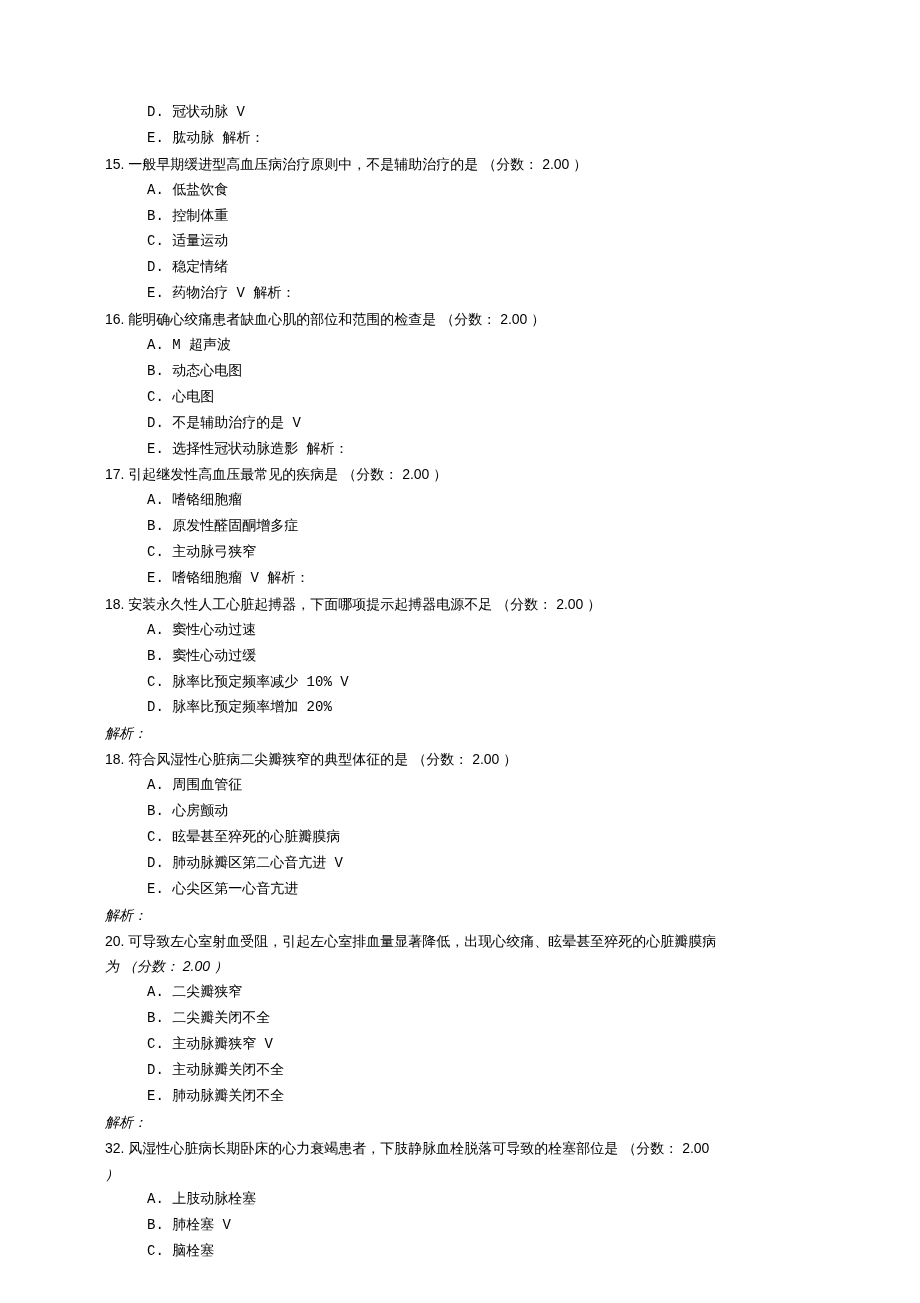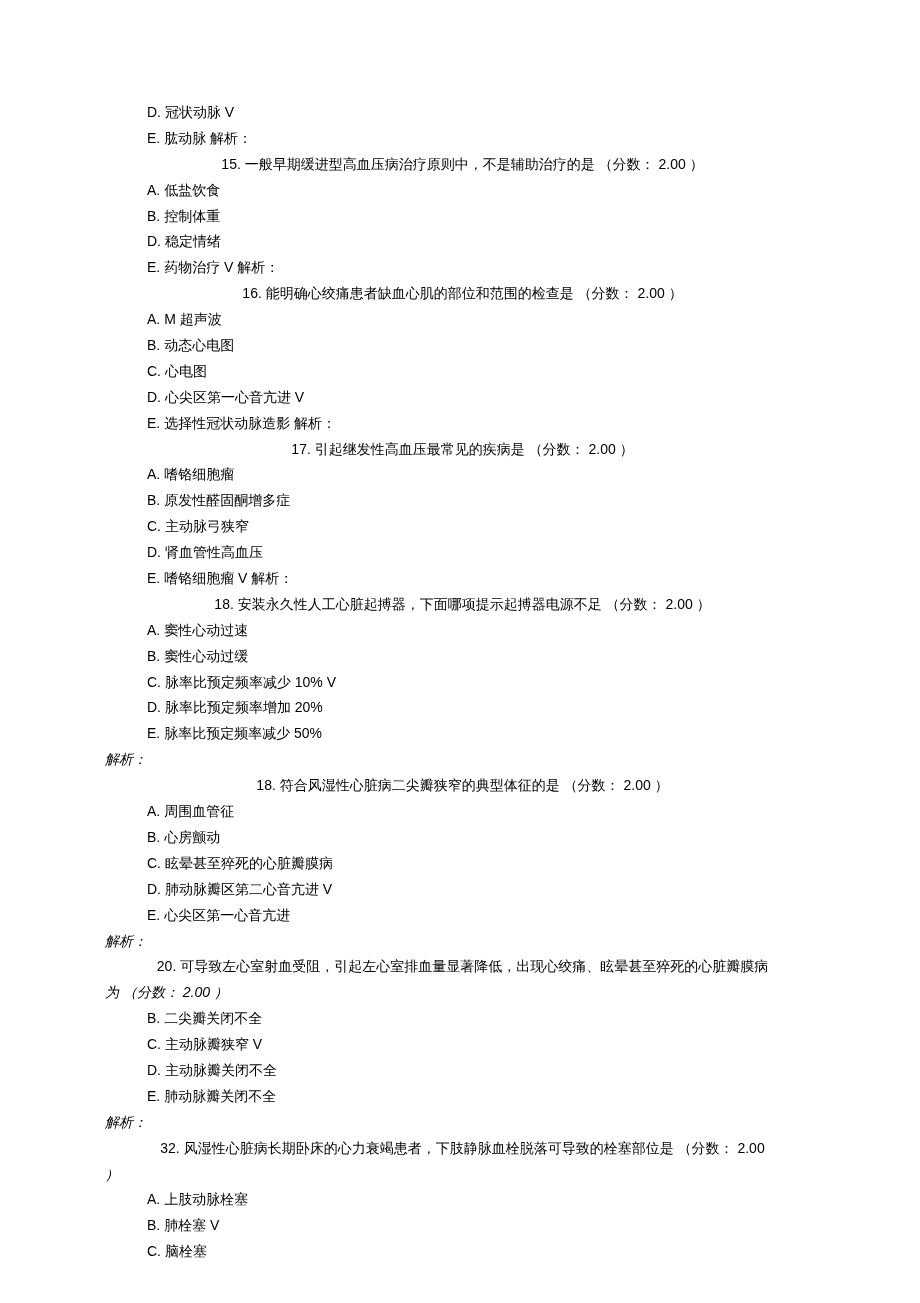--- a/index.html
+++ b/index.html
@@ -10,73 +10,73 @@
     color: #000;
     line-height: 1.85;
   }
   .page {
     width: 920px;
     padding: 100px 100px 60px 100px;
     box-sizing: border-box;
   }
   .opt-line {
     padding-left: 47px;
+    font-family: Liberation Mono, monospace;
   }
   .q-line {
     padding-left: 5px;
-    text-align: center;
   }
   .plain {
     padding-left: 5px;
     font-style: italic;
   }
   .opt-letter {
     display: inline-block;
     min-width: 0;
   }
 </style>
 </head>
 <body>
 
 <div class="page" id="page">
     <div class="opt-line"><span class="opt-letter">D.</span>  <span>冠状动脉  V</span></div>
     <div class="opt-line"><span class="opt-letter">E.</span>  <span>肱动脉  解析：</span></div>
     <div class="q-line"><span>15.</span>  <span>一般早期缓进型高血压病治疗原则中，不是辅助治疗的是  （分数：  2.00 ）</span></div>
     <div class="opt-line"><span class="opt-letter">A.</span>  <span>低盐饮食</span></div>
     <div class="opt-line"><span class="opt-letter">B.</span>  <span>控制体重</span></div>
+    <div class="opt-line"><span class="opt-letter">C.</span>  <span>适量运动</span></div>
     <div class="opt-line"><span class="opt-letter">D.</span>  <span>稳定情绪</span></div>
     <div class="opt-line"><span class="opt-letter">E.</span>  <span>药物治疗  V 解析：</span></div>
     <div class="q-line"><span>16.</span>  <span>能明确心绞痛患者缺血心肌的部位和范围的检查是  （分数：  2.00 ）</span></div>
     <div class="opt-line"><span class="opt-letter">A.</span>  <span>M 超声波</span></div>
     <div class="opt-line"><span class="opt-letter">B.</span>  <span>动态心电图</span></div>
     <div class="opt-line"><span class="opt-letter">C.</span>  <span>心电图</span></div>
-    <div class="opt-line"><span class="opt-letter">D.</span>  <span>心尖区第一心音亢进  V</span></div>
+    <div class="opt-line"><span class="opt-letter">D.</span>  <span>不是辅助治疗的是  V</span></div>
     <div class="opt-line"><span class="opt-letter">E.</span>  <span>选择性冠状动脉造影  解析：</span></div>
     <div class="q-line"><span>17.</span>  <span>引起继发性高血压最常见的疾病是  （分数：  2.00 ）</span></div>
     <div class="opt-line"><span class="opt-letter">A.</span>  <span>嗜铬细胞瘤</span></div>
     <div class="opt-line"><span class="opt-letter">B.</span>  <span>原发性醛固酮增多症</span></div>
     <div class="opt-line"><span class="opt-letter">C.</span>  <span>主动脉弓狭窄</span></div>
-    <div class="opt-line"><span class="opt-letter">D.</span>  <span>肾血管性高血压</span></div>
     <div class="opt-line"><span class="opt-letter">E.</span>  <span>嗜铬细胞瘤  V 解析：</span></div>
     <div class="q-line"><span>18.</span>  <span>安装永久性人工心脏起搏器，下面哪项提示起搏器电源不足  （分数：  2.00 ）</span></div>
     <div class="opt-line"><span class="opt-letter">A.</span>  <span>窦性心动过速</span></div>
     <div class="opt-line"><span class="opt-letter">B.</span>  <span>窦性心动过缓</span></div>
     <div class="opt-line"><span class="opt-letter">C.</span>  <span>脉率比预定频率减少  10% V</span></div>
     <div class="opt-line"><span class="opt-letter">D.</span>  <span>脉率比预定频率增加  20%</span></div>
-    <div class="opt-line"><span class="opt-letter">E.</span>  <span>脉率比预定频率减少  50%</span></div>
     <div class="plain">解析：</div>
     <div class="q-line"><span>18.</span>  <span>符合风湿性心脏病二尖瓣狭窄的典型体征的是  （分数：  2.00 ）</span></div>
     <div class="opt-line"><span class="opt-letter">A.</span>  <span>周围血管征</span></div>
     <div class="opt-line"><span class="opt-letter">B.</span>  <span>心房颤动</span></div>
     <div class="opt-line"><span class="opt-letter">C.</span>  <span>眩晕甚至猝死的心脏瓣膜病</span></div>
     <div class="opt-line"><span class="opt-letter">D.</span>  <span>肺动脉瓣区第二心音亢进      V</span></div>
     <div class="opt-line"><span class="opt-letter">E.</span>  <span>心尖区第一心音亢进</span></div>
     <div class="plain">解析：</div>
     <div class="q-line"><span>20.</span>  <span>可导致左心室射血受阻，引起左心室排血量显著降低，出现心绞痛、眩晕甚至猝死的心脏瓣膜病</span></div>
     <div class="plain">为  （分数：  2.00 ）</div>
+    <div class="opt-line"><span class="opt-letter">A.</span>  <span>二尖瓣狭窄</span></div>
     <div class="opt-line"><span class="opt-letter">B.</span>  <span>二尖瓣关闭不全</span></div>
     <div class="opt-line"><span class="opt-letter">C.</span>  <span>主动脉瓣狭窄  V</span></div>
     <div class="opt-line"><span class="opt-letter">D.</span>  <span>主动脉瓣关闭不全</span></div>
     <div class="opt-line"><span class="opt-letter">E.</span>  <span>肺动脉瓣关闭不全</span></div>
     <div class="plain">解析：</div>
     <div class="q-line"><span>32.</span>  <span>风湿性心脏病长期卧床的心力衰竭患者，下肢静脉血栓脱落可导致的栓塞部位是  （分数：  2.00</span></div>
     <div class="plain">）</div>
     <div class="opt-line"><span class="opt-letter">A.</span>  <span>上肢动脉栓塞</span></div>
     <div class="opt-line"><span class="opt-letter">B.</span>  <span>肺栓塞  V</span></div>
     <div class="opt-line"><span class="opt-letter">C.</span>  <span>脑栓塞</span></div>

